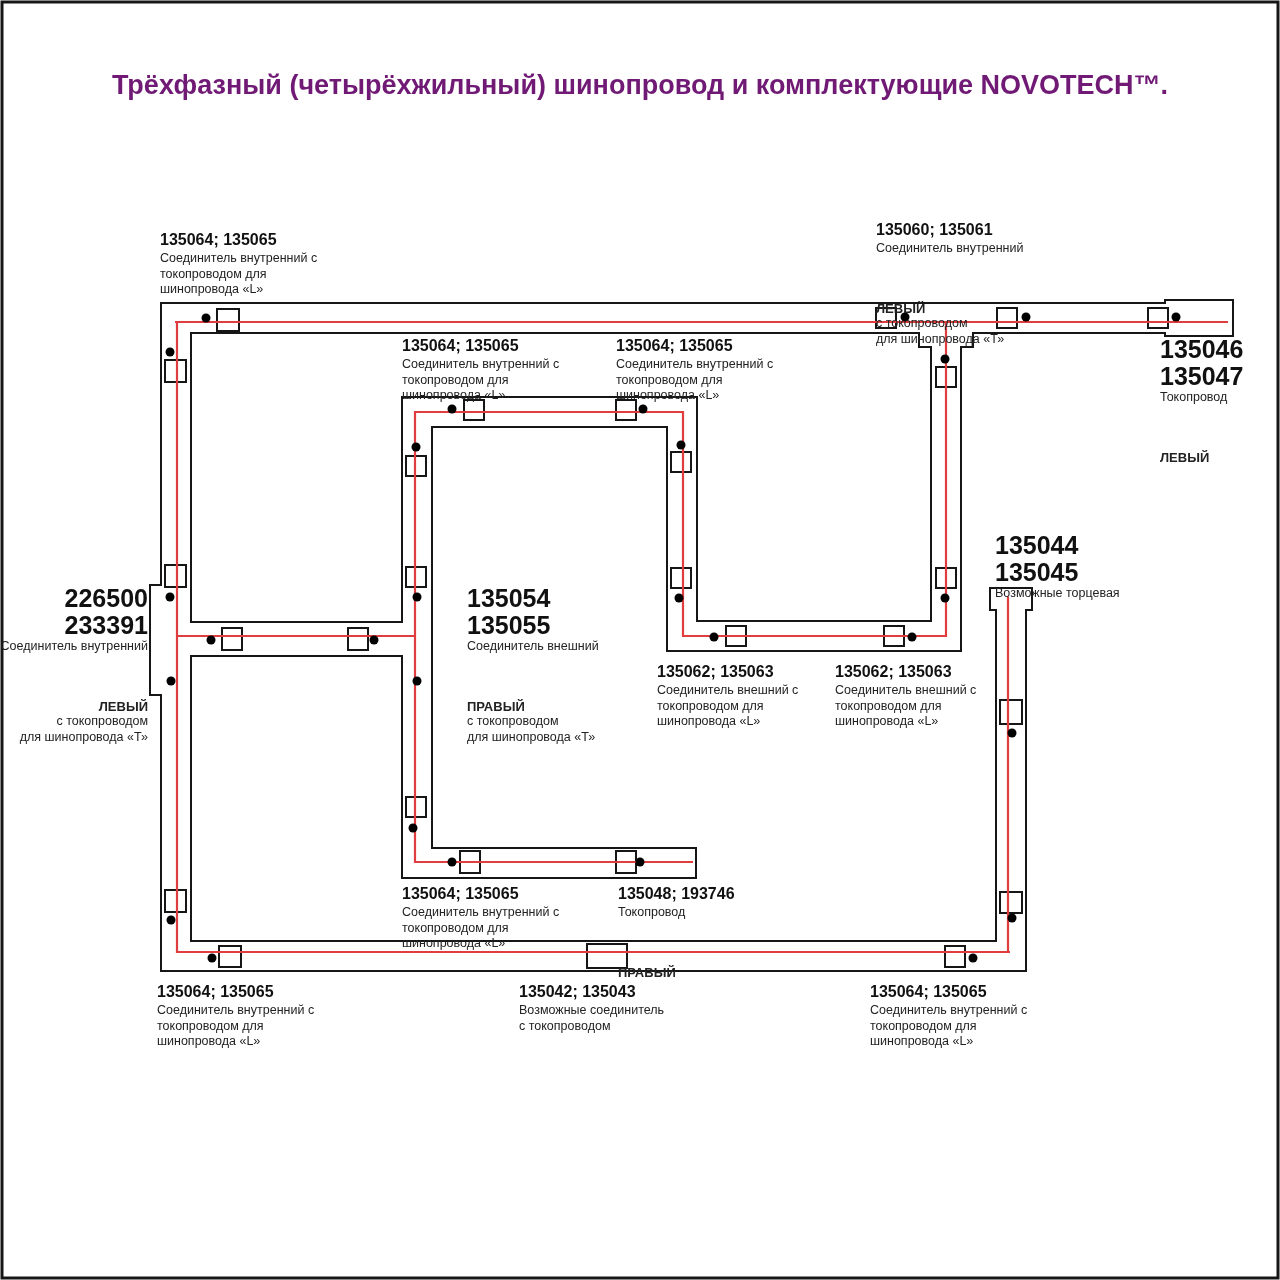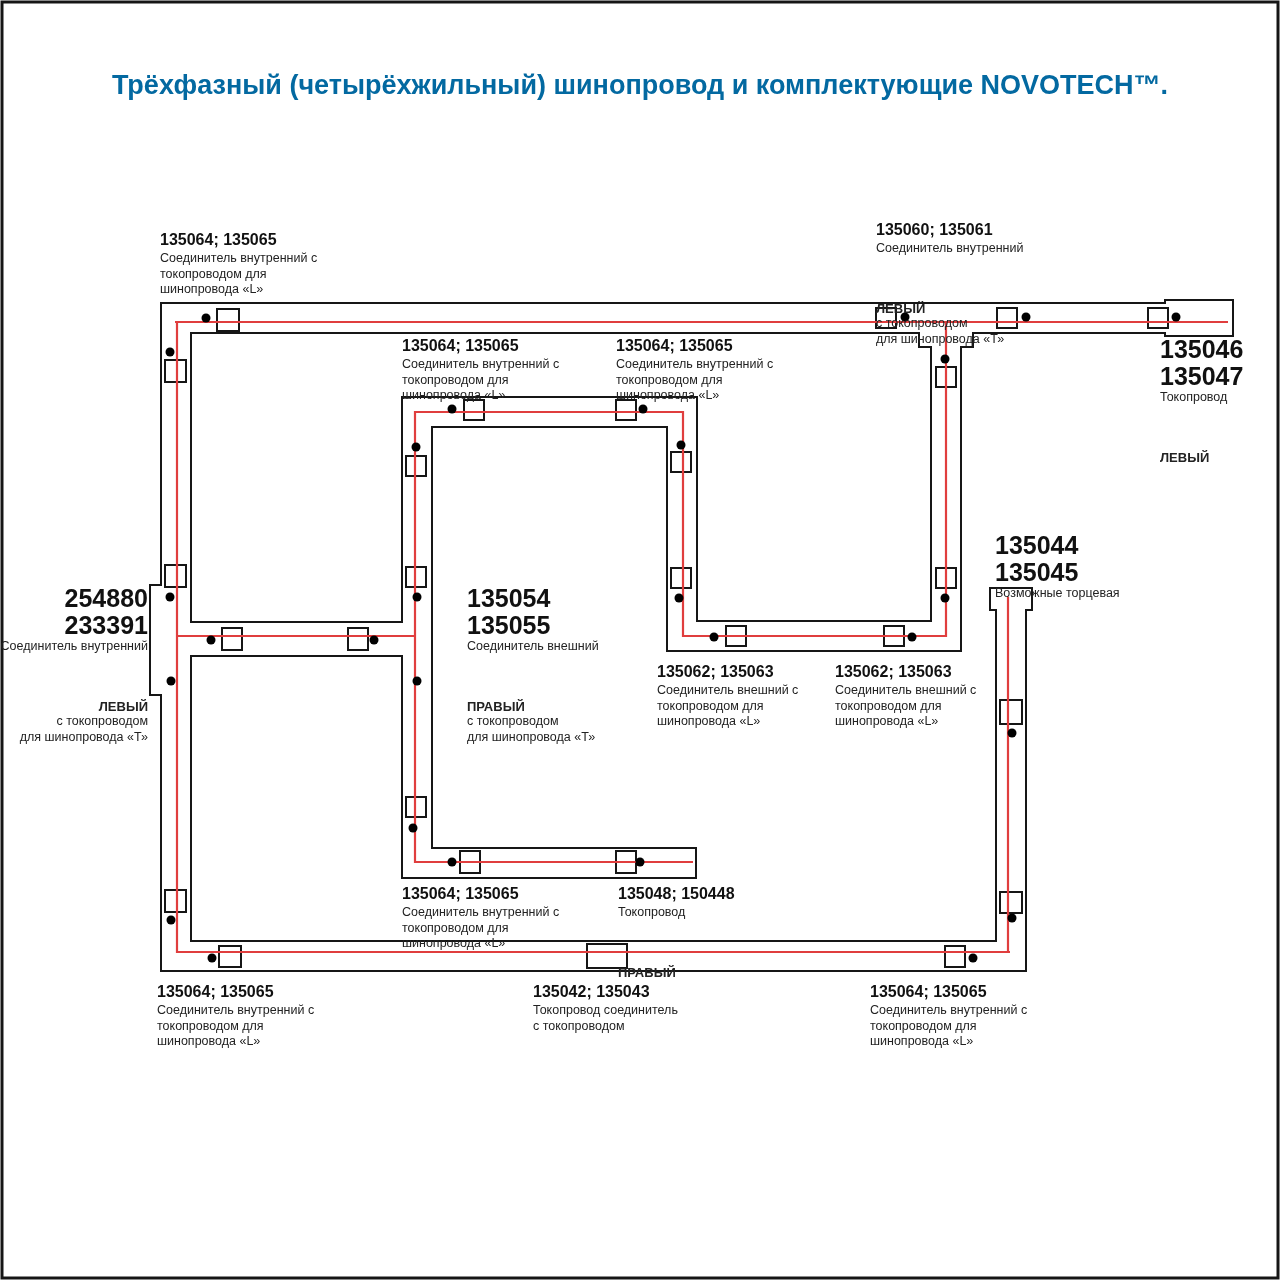--- a/index.html
+++ b/index.html
@@ -1,20 +1,20 @@
 <!DOCTYPE html>
 <html style="--red: #e03e3e;"><head>
 <meta charset="utf-8">
 <style>
   html,body{margin:0;padding:0;background:#ffffff;}
   .stage{position:relative;width:1280px;height:1280px;background:#fff;overflow:hidden;
          font-family:"Liberation Sans", sans-serif;color:#111;}
   svg{position:absolute;left:0;top:0;}
   .title{position:absolute;left:0;right:0;top:66px;text-align:center;
-         font-size:27px;font-weight:bold;line-height:38px;color:#0369a1;}
+         font-size:27px;font-weight:bold;line-height:38px;color:#701a75;}
   .lbl{position:absolute;white-space:nowrap;}
   .lbl span{display:block;}
   .code{font-size:16px;font-weight:bold;line-height:23px;letter-spacing:0px;}
   .code2{font-size:25px;font-weight:bold;line-height:27px;}
   .d{font-size:12.5px;line-height:15.5px;color:#222;}
   .b{font-weight:bold;font-size:13px;margin-top:44px;}
   .ral{text-align:right;}
   .cp{fill:#ffffff;stroke:#161616;stroke-width:2;}
   .wire{stroke:var(--red,#e03e3e);stroke-width:2.2;fill:none;}
   .blk{fill:#161616;}
@@ -170,21 +170,21 @@
   </div>
 
   <div class="lbl" style="left:616px;top:334px">
     <span class="code">135064; 135065</span>
     <span class="d">Соединитель внутренний с</span>
     <span class="d">токопроводом для</span>
     <span class="d">шинопровода «L»</span>
   </div>
 
   <div class="lbl ral" style="right:1132px;top:585px">
-    <span class="code2">254880</span>
+    <span class="code2">226500</span>
     <span class="code2">233391</span>
     <span class="d">Соединитель внутренний</span>
     <span class="d b">ЛЕВЫЙ</span>
     <span class="d">с токопроводом</span>
     <span class="d">для шинопровода «Т»</span>
   </div>
 
   <div class="lbl" style="left:467px;top:585px">
     <span class="code2">135054</span>
     <span class="code2">135055</span>
@@ -215,35 +215,35 @@
   </div>
 
   <div class="lbl" style="left:402px;top:882px">
     <span class="code">135064; 135065</span>
     <span class="d">Соединитель внутренний с</span>
     <span class="d">токопроводом для</span>
     <span class="d">шинопровода «L»</span>
   </div>
 
   <div class="lbl" style="left:618px;top:882px">
-    <span class="code">135048; 150448</span>
+    <span class="code">135048; 193746</span>
     <span class="d">Токопровод</span>
     <span class="d b">ПРАВЫЙ</span>
   </div>
 
   <div class="lbl" style="left:157px;top:980px">
     <span class="code">135064; 135065</span>
     <span class="d">Соединитель внутренний с</span>
     <span class="d">токопроводом для</span>
     <span class="d">шинопровода «L»</span>
   </div>
 
-  <div class="lbl" style="left:533px;top:980px">
+  <div class="lbl" style="left:519px;top:980px">
     <span class="code">135042; 135043</span>
-    <span class="d">Токопровод соединитель</span>
+    <span class="d">Возможные соединитель</span>
     <span class="d">с токопроводом</span>
   </div>
 
   <div class="lbl" style="left:870px;top:980px">
     <span class="code">135064; 135065</span>
     <span class="d">Соединитель внутренний с</span>
     <span class="d">токопроводом для</span>
     <span class="d">шинопровода «L»</span>
   </div>
 

